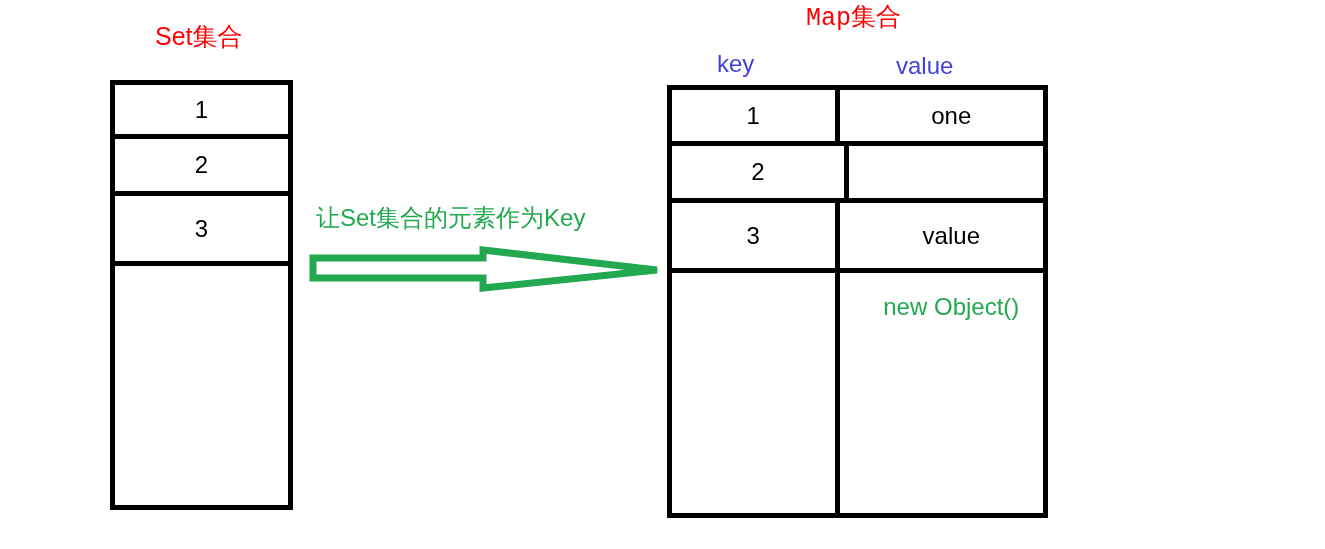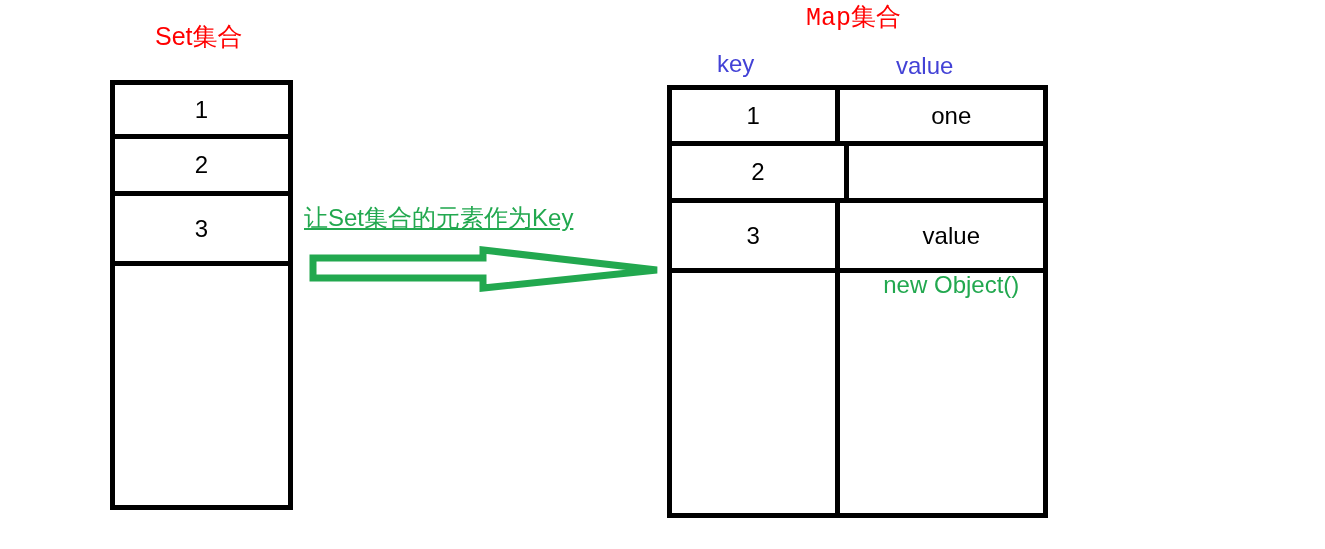--- a/index.html
+++ b/index.html
@@ -107,36 +107,36 @@
     width: 177px;
     border-right: 5px solid #000000;
   }
   .map-cell.val-cell {
     width: 194px;
     margin-left: 20px;
   }
   .map-cell.green-text {
     color: #22A84F;
     align-items: flex-start;
+    padding-top: 22px;
   }
   #map-row-0 { height: 56px; }
   #map-row-1 { height: 57px; }
   #map-row-2 { height: 70px; }
   #map-row-3 { height: 245px; }
 
   
   #arrow-label {
     position: absolute;
-    left: 304px;
+    left: 316px;
     top: 206px;
     font-size: 24px;
     line-height: 1;
     white-space: nowrap;
     color: #22A84F;
-    text-decoration: underline;
   }
   #arrow-shape {
     position: absolute;
     left: 305px;
     top: 240px;
     width: 360px;
     height: 60px;
   }
 </style>
 </head>

